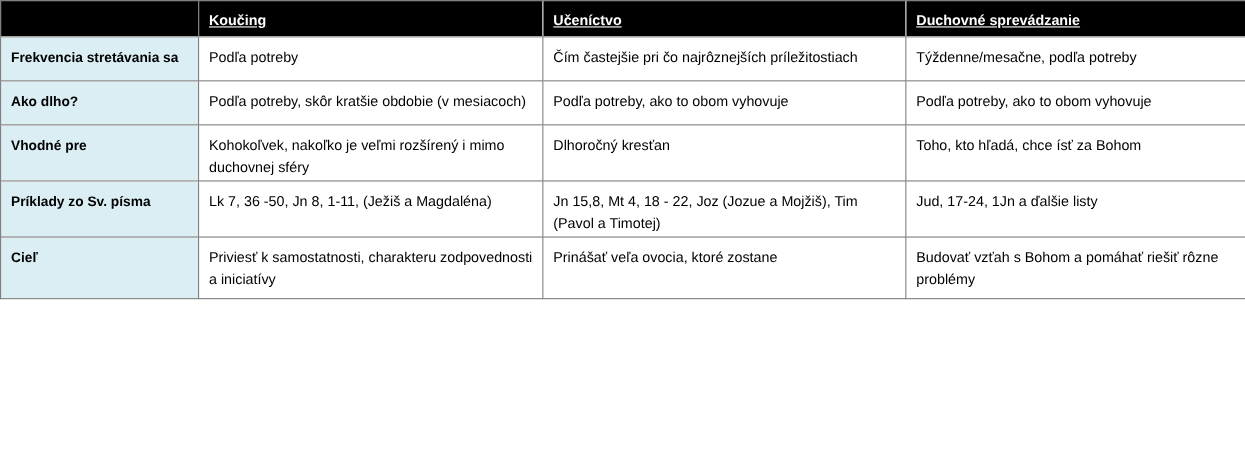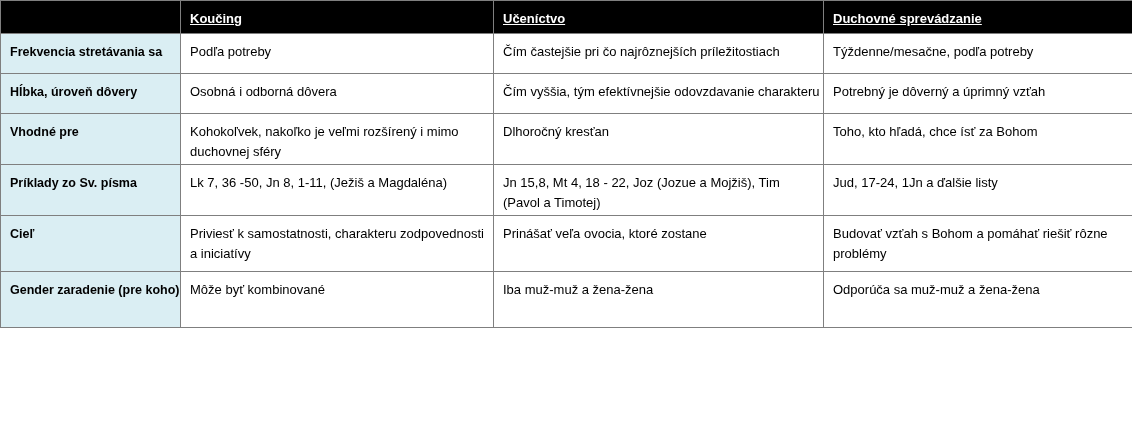--- a/index.html
+++ b/index.html
@@ -78,43 +78,37 @@
       </tr>
   </thead>
   <tbody>
       <tr>
         <th class="rowlabel">Frekvencia stretávania sa</th>
         <td>Podľa potreby</td>
         <td>Čím častejšie pri čo najrôznejších príležitostiach</td>
         <td>Týždenne/mesačne, podľa potreby</td>
       </tr>
       <tr>
-        <th class="rowlabel">Hĺbka, úroveň dôvery</th>
-        <td>Osobná i odborná dôvera</td>
-        <td>Čím vyššia, tým efektívnejšie odovzdavanie charakteru</td>
-        <td>Potrebný je dôverný a úprimný vzťah</td>
+        <th class="rowlabel">Ako dlho?</th>
+        <td>Podľa potreby, skôr kratšie obdobie (v mesiacoch)</td>
+        <td>Podľa potreby, ako to obom vyhovuje</td>
+        <td>Podľa potreby, ako to obom vyhovuje</td>
       </tr>
       <tr>
         <th class="rowlabel">Vhodné pre</th>
         <td>Kohokoľvek, nakoľko je veľmi rozšírený i mimo duchovnej sféry</td>
         <td>Dlhoročný kresťan</td>
         <td>Toho, kto hľadá, chce ísť za Bohom</td>
       </tr>
       <tr>
         <th class="rowlabel">Príklady zo Sv. písma</th>
         <td>Lk 7, 36 -50, Jn 8, 1-11, (Ježiš a Magdaléna)</td>
         <td>Jn 15,8, Mt 4, 18 - 22, Joz (Jozue a Mojžiš), Tim (Pavol a Timotej)</td>
         <td>Jud, 17-24, 1Jn a ďalšie listy</td>
       </tr>
       <tr>
         <th class="rowlabel">Cieľ</th>
         <td>Priviesť k samostatnosti, charakteru zodpovednosti a iniciatívy</td>
         <td>Prinášať veľa ovocia, ktoré zostane</td>
         <td>Budovať vzťah s Bohom a pomáhať riešiť rôzne problémy</td>
       </tr>
-      <tr>
-        <th class="rowlabel">Gender zaradenie (pre koho)</th>
-        <td>Môže byť kombinované</td>
-        <td>Iba muž-muž a žena-žena</td>
-        <td>Odporúča sa muž-muž a žena-žena</td>
-      </tr>
     </tbody>
 </table>
 
 </body></html>

